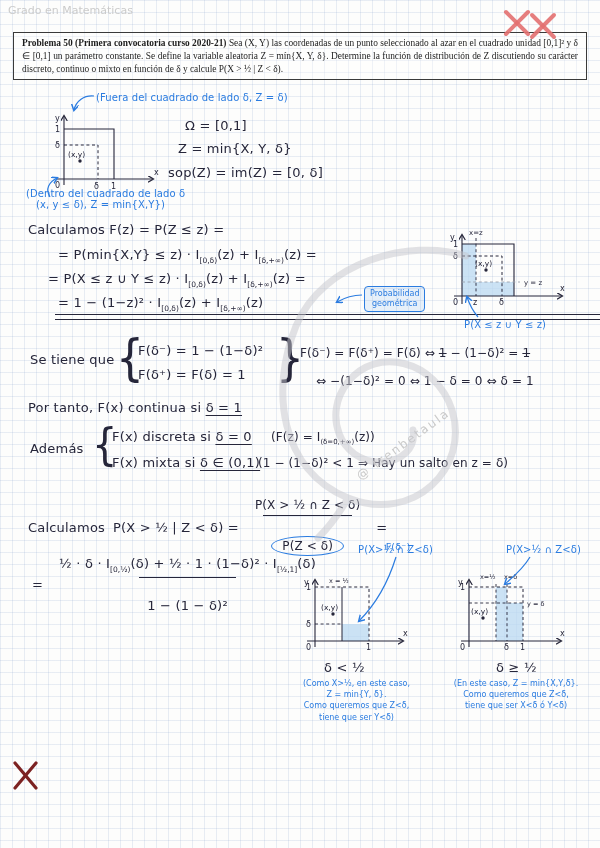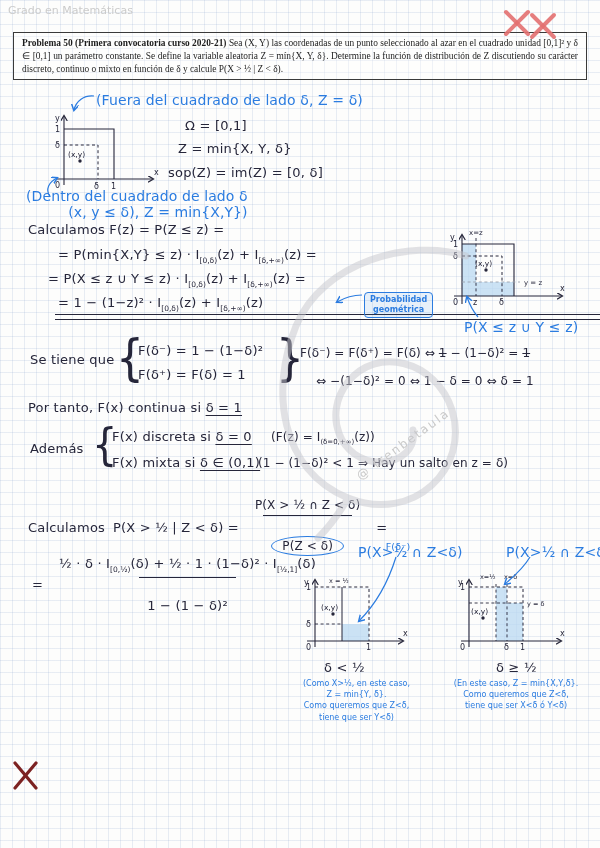--- a/index.html
+++ b/index.html
@@ -10,21 +10,21 @@
       linear-gradient(to right, rgba(120,150,200,.16) 1px, transparent 1px),
       linear-gradient(to bottom, rgba(120,150,200,.16) 1px, transparent 1px);
     background-size:12px 12px;
     font-family:"DejaVu Sans", sans-serif;
     color:#26263a;
   }
   .abs{position:absolute;}
   .hw{font-size:13px;letter-spacing:.2px;white-space:nowrap;}
   .hw-sm{font-size:12px;letter-spacing:.1px;white-space:nowrap;}
   .wm{color:#cbcbcb;}
-  .note{font-size:14px;color:#2b7ce0;white-space:nowrap;letter-spacing:.1px;text-align:right;}
+  .note{font-size:10px;color:#2b7ce0;white-space:nowrap;letter-spacing:.1px;}
   .sub{font-size:.58em;vertical-align:-.5em;letter-spacing:0;}
   .u{text-decoration:underline;text-underline-offset:3px;}
   .strike{text-decoration:line-through;}
   .brace{display:inline-block;font-size:44px;line-height:1;transform:scaleY(1.12);transform-origin:center;}
   .uu{position:relative;padding-bottom:4px;}
   .uu::after{content:"";position:absolute;left:-3px;right:-3px;bottom:-3px;height:4px;
     border-top:1.3px solid #26263a;border-bottom:1.3px solid #26263a;}
   .frac{position:relative;display:inline-flex;flex-direction:column;align-items:center;text-align:center;vertical-align:middle;}
   .frac>.num{padding:0 8px 3px;}
   .frac>.den{border-top:1.4px solid #26263a;padding:20px 8px 0;}
@@ -81,21 +81,21 @@
   <div class="abs hw" style="left:28px;top:222px;">Calculamos   F(z) = P(Z ≤ z) =</div>
 
   <div class="abs note" style="left:26px;top:188px;">
     <div>(Dentro del cuadrado de lado δ</div>
     <div style="padding-left:10px;">(x, y ≤ δ), Z = min{X,Y})</div>
   </div>
   <div class="abs hw" style="left:58px;top:247px;"><span>= P(min{X,Y} ≤ z) · I</span><span class="sub">[0,δ)</span><span>(z) + I</span><span class="sub">[δ,+∞)</span><span>(z) =</span></div>
   <div class="abs hw" style="left:48px;top:271px;"><span>= P(X ≤ z ∪ Y ≤ z) · I</span><span class="sub">[0,δ)</span><span>(z) + I</span><span class="sub">[δ,+∞)</span><span>(z) =</span></div>
   <div class="abs hw uu" style="left:58px;top:295px;"><span>= 1 − (1−z)² · I</span><span class="sub">[0,δ)</span><span>(z) + I</span><span class="sub">[δ,+∞)</span><span>(z)</span></div>
 
-  <div class="abs geo-box" style="left:364px;top:292px;font-weight:bold;">
+  <div class="abs geo-box" style="left:364px;top:286px;">
     <div>Probabilidad</div>
     <div>geométrica</div>
   </div>
 
   <svg class="abs" style="left:438px;top:200px;" width="132" height="118" viewBox="0 0 132 118">
     <path d="M24,44 H38 V82 H76 V96 H24 Z" fill="#b9d8f2" fill-opacity="0.75"></path>
     <g stroke="#26263a" stroke-width="1.1" fill="none">
       <line x1="24" y1="104" x2="24" y2="35" marker-end="url(#ah-ink)"></line>
       <line x1="16" y1="96" x2="124" y2="96" marker-end="url(#ah-ink)"></line>
     </g>

